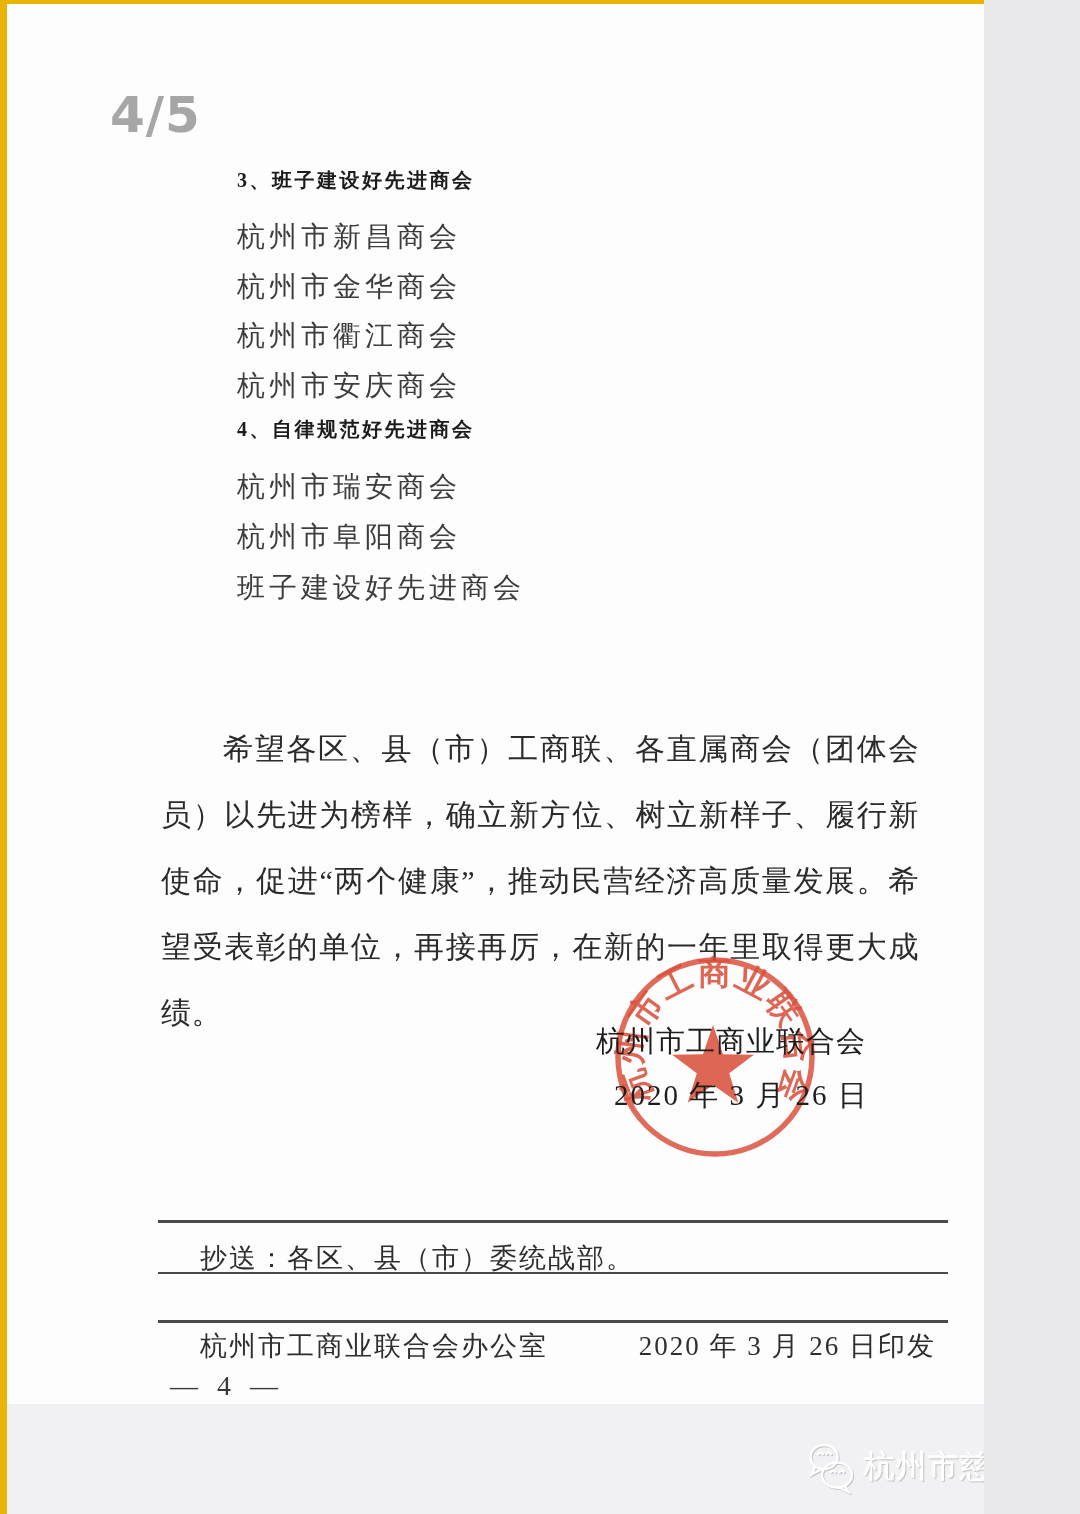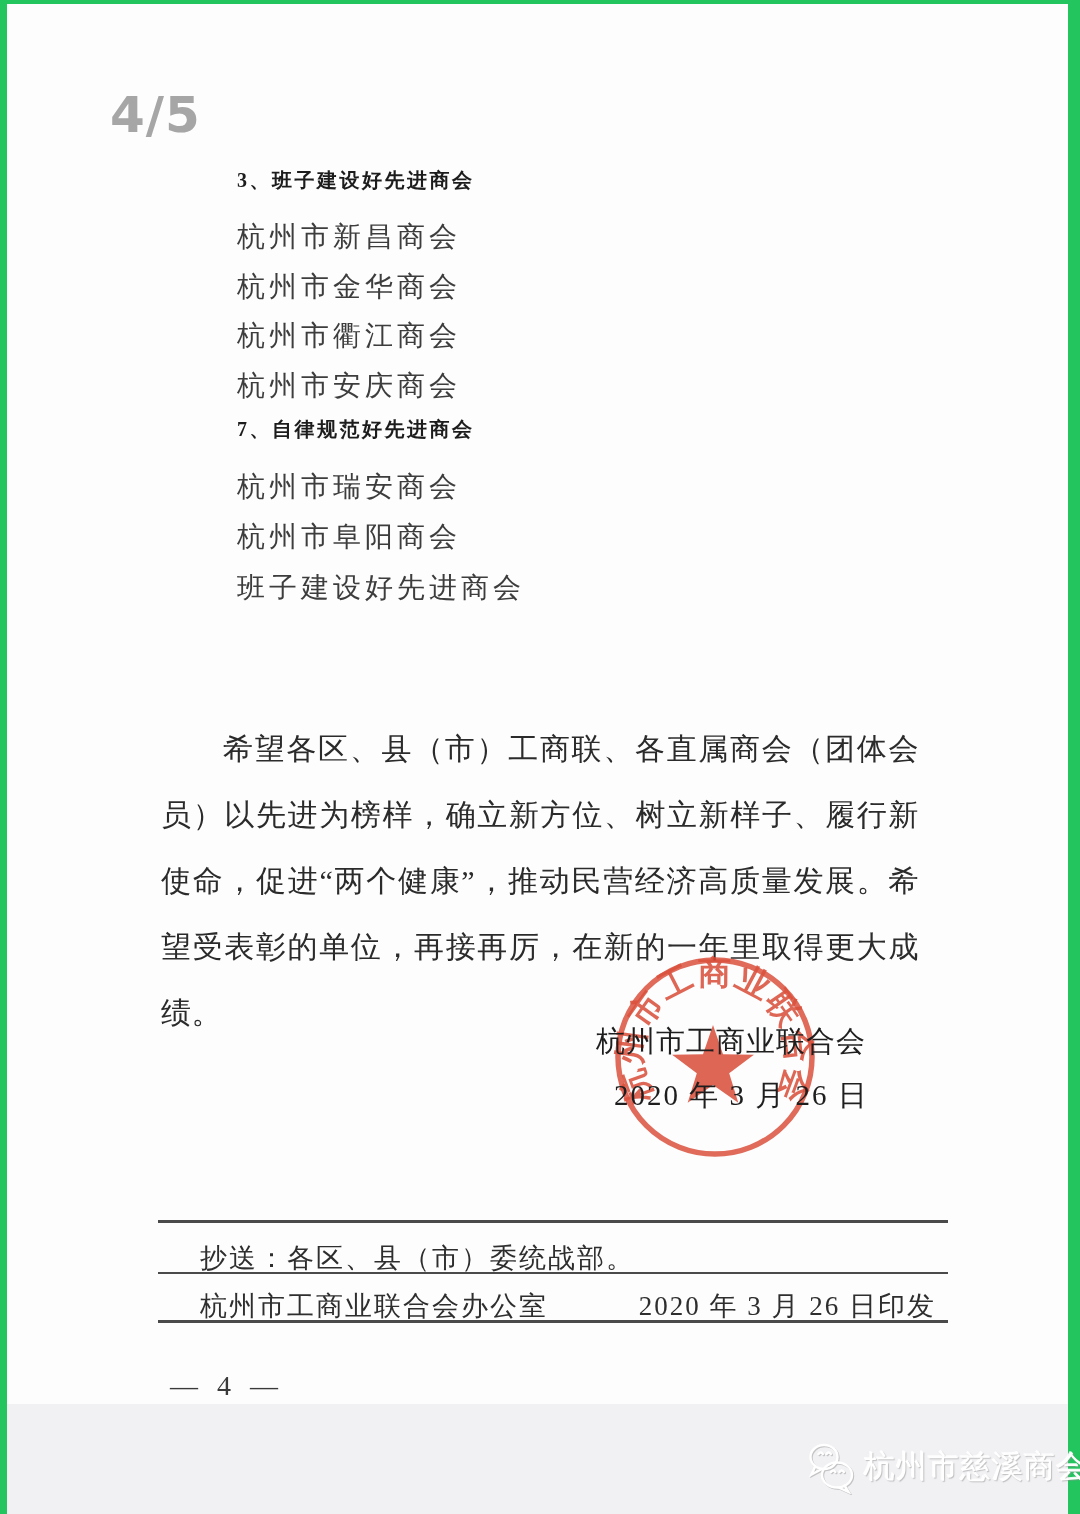--- a/index.html
+++ b/index.html
@@ -1,34 +1,34 @@
 <!DOCTYPE html>
 <html><head>
 <meta charset="utf-8">
 <style>
   html,body{margin:0;padding:0;background:#e9e9ec;}
-  .canvas{position:relative;width:1080px;height:1514px;background:#22c55e;overflow:hidden;
+  .canvas{position:relative;width:984px;height:1514px;background:#eab308;overflow:hidden;
           font-family:"Liberation Serif","DejaVu Serif",serif;text-decoration:underline;}
   .page{position:absolute;left:7px;top:4px;width:1061px;height:1510px;background:#fdfdfe;}
   .abs{position:absolute;}
   .page-indicator{left:103px;top:82px;font-family:"DejaVu Sans","Liberation Sans",sans-serif;
           font-weight:bold;font-size:50px;color:#a6a6a6;letter-spacing:1px;}
   .sec-heading{left:230px;font-weight:bold;font-size:20px;color:#1c1c1c;letter-spacing:2.5px;white-space:nowrap;}
   .list-item{left:230px;font-size:28px;color:#3d3d3d;letter-spacing:4px;white-space:nowrap;}
   .closing{left:154px;top:712px;width:758px;font-size:30px;line-height:66px;color:#2b2b2b;
           text-align:justify;text-indent:62px;letter-spacing:0.5px;}
   .sig-org{left:589px;top:1018px;font-size:29px;color:#1e1e1e;letter-spacing:1px;white-space:nowrap;z-index:3;}
   .sig-date{left:607px;top:1072px;font-size:29px;color:#1e1e1e;letter-spacing:2px;white-space:nowrap;z-index:3;}
   .seal{left:606px;top:946px;z-index:2;filter:blur(0.4px);opacity:0.92;}
   .rule{left:151px;width:790px;background:#4a4a4a;}
   .rule-1{top:1216px;height:3px;}
   .rule-2{top:1268px;height:2px;}
   .rule-3{top:1316px;height:3px;}
   .cc-line{left:193px;top:1236px;font-size:27px;color:#2e2e2e;letter-spacing:2px;white-space:nowrap;}
-  .office-row{left:151px;top:1284px;width:790px;display:flex;justify-content:space-between;
+  .office-row{left:151px;top:1324px;width:790px;display:flex;justify-content:space-between;
           box-sizing:border-box;padding:0 12px 0 42px;font-size:27px;color:#2e2e2e;}
   .office-row span{letter-spacing:2px;white-space:nowrap;}
   .page-number{left:163px;top:1366px;font-size:28px;color:#3a3a3a;letter-spacing:6px;white-space:nowrap;}
   .bottom-band{left:0;top:1400px;width:1061px;height:110px;background:#f1f1f4;}
   .watermark{left:799px;top:1436px;display:flex;align-items:center;gap:8px;z-index:4;}
   .wm-text{font-size:31px;color:#ffffff;letter-spacing:1px;white-space:nowrap;
           text-shadow:1px 1px 1px rgba(150,150,150,0.55), -1px -1px 0 rgba(255,255,255,0.9);}
   .wm-icon{filter:drop-shadow(1px 1px 0.5px rgba(150,150,150,0.5));}
 </style>
 </head>
@@ -38,21 +38,21 @@
   <div class="page">
 
     <div class="abs page-indicator">4/5</div>
 
     <div class="abs sec-heading" style="top:163px">3、班子建设好先进商会</div>
     <div class="abs list-item" style="top:214px">杭州市新昌商会</div>
     <div class="abs list-item" style="top:264px">杭州市金华商会</div>
     <div class="abs list-item" style="top:313px">杭州市衢江商会</div>
     <div class="abs list-item" style="top:363px">杭州市安庆商会</div>
 
-    <div class="abs sec-heading" style="top:412px">7、自律规范好先进商会</div>
+    <div class="abs sec-heading" style="top:412px">4、自律规范好先进商会</div>
     <div class="abs list-item" style="top:464px">杭州市瑞安商会</div>
     <div class="abs list-item" style="top:514px">杭州市阜阳商会</div>
     <div class="abs list-item" style="top:565px">班子建设好先进商会</div>
 
     <div class="abs closing">希望各区、县（市）工商联、各直属商会（团体会员）以先进为榜样，确立新方位、树立新样子、履行新使命，促进“两个健康”，推动民营经济高质量发展。希望受表彰的单位，再接再厉，在新的一年里取得更大成绩。</div>
 
     <svg class="abs seal" width="204" height="214" viewBox="0 0 204 214">
       <defs>
         <path id="sealArc" d="M 42.2 148.9 A 73 73 0 1 1 161.8 148.9" fill="none"></path>
       </defs>

